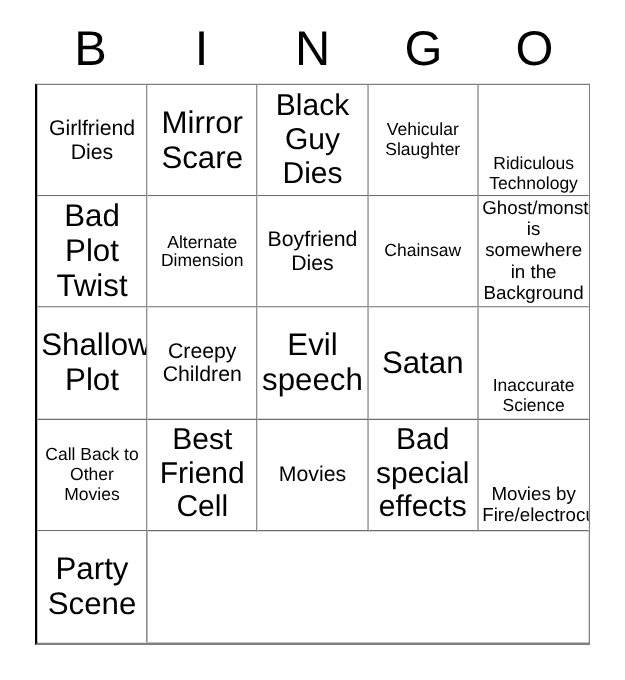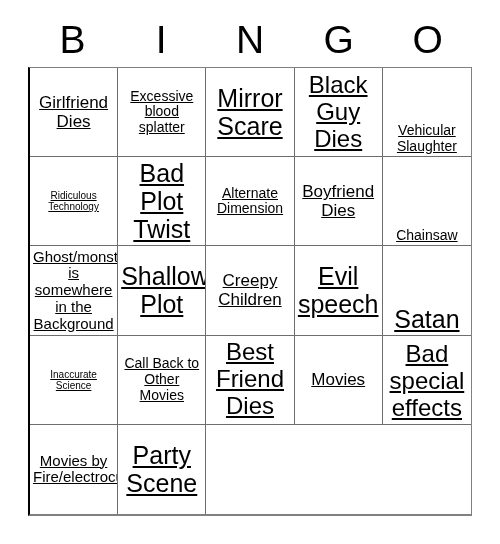--- a/index.html
+++ b/index.html
@@ -55,21 +55,20 @@
     height: 449px;
     border-top: 1px solid #808080;
     border-left: 2px solid #000000;
     border-right: 1px solid #808080;
     border-bottom: 2px solid #808080;
     box-sizing: border-box;
     display: grid;
     grid-template-columns: repeat(5, 1fr);
     grid-template-rows: repeat(5, 1fr);
     background: #ffffff;
-    text-decoration: underline;
   }
   .bingo-cell {
     border-right: 1px solid #6e6e6e;
     border-bottom: 1px solid #6e6e6e;
     box-sizing: border-box;
     display: flex;
     align-items: center;
     justify-content: center;
     text-align: center;
     padding: 2px 3px;
@@ -85,43 +84,40 @@
     line-height: 1.12;
     color: #000000;
     white-space: pre-line;
   }
 
   
   .fs-xl   { font-size: 25px; }
   .fs-lg   { font-size: 24px; }
   .fs-md   { font-size: 17px; }
   .fs-sm   { font-size: 14px; }
-  .fs-xs   { font-size: 10px; }
+  .fs-xs   { font-size: 14px; }
   .fs-xxs  { font-size: 15px; }
 </style>
 </head>
 <body>
 
 <div id="bingo-card">
 
   <div id="bingo-header">
     <div class="header-letter">B</div>
     <div class="header-letter">I</div>
     <div class="header-letter">N</div>
     <div class="header-letter">G</div>
     <div class="header-letter">O</div>
   </div>
 
   <div id="bingo-grid">
 
     <div class="bingo-cell">
       <span class="cell-text fs-md">Girlfriend Dies</span>
-    </div>
-    <div class="bingo-cell">
-      <span class="cell-text fs-sm">Excessive blood splatter</span>
     </div>
     <div class="bingo-cell">
       <span class="cell-text fs-xl">Mirror Scare</span>
     </div>
     <div class="bingo-cell">
       <span class="cell-text fs-lg">Black Guy Dies</span>
     </div>
     <div class="bingo-cell">
       <span class="cell-text fs-sm">Vehicular Slaughter</span>
     </div>
@@ -158,21 +154,21 @@
     <div class="bingo-cell">
       <span class="cell-text fs-xl">Satan</span>
     </div>
     <div class="bingo-cell">
       <span class="cell-text fs-xs">Inaccurate Science</span>
     </div>
     <div class="bingo-cell">
       <span class="cell-text fs-sm">Call Back to Other Movies</span>
     </div>
     <div class="bingo-cell">
-      <span class="cell-text fs-lg">Best Friend Dies</span>
+      <span class="cell-text fs-lg">Best Friend Cell</span>
     </div>
 
     <div class="bingo-cell">
       <span class="cell-text fs-md">Movies</span>
     </div>
     <div class="bingo-cell">
       <span class="cell-text fs-lg">Bad special effects</span>
     </div>
     <div class="bingo-cell">
       <span class="cell-text fs-xxs">Movies by Fire/electrocution</span>

